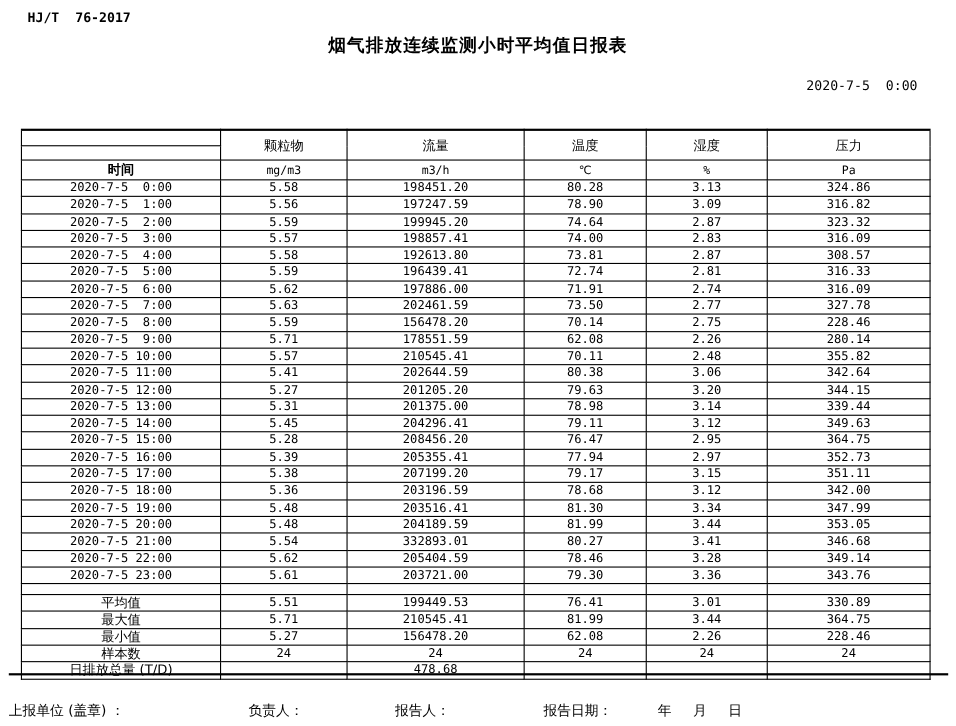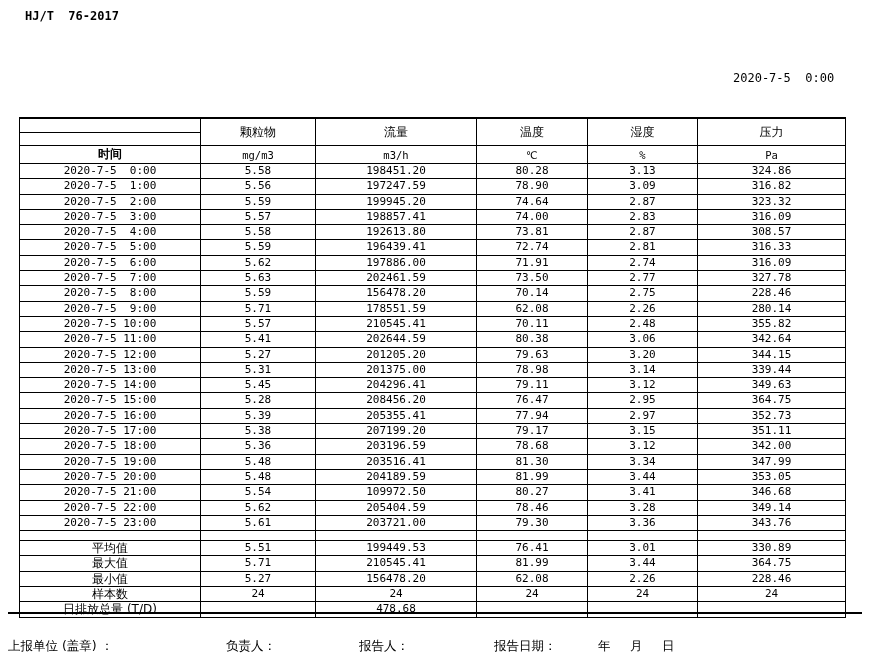--- a/index.html
+++ b/index.html
@@ -47,20 +47,21 @@
   .f-year{left:598px;}
   .f-month{left:630px;}
   .f-day{left:662px;}
 </style>
 </head>
 <body>
 
 <div class="page">
 
   <div class="doc-code">HJ/T  76-2017</div>
+  <div class="title">烟气排放连续监测小时平均值日报表</div>
 
   <div class="datetime">2020-7-5  0:00</div>
 
   <table class="report">
     <colgroup>
       <col style="width:181px">
         <col style="width:115px">
         <col style="width:161px">
       <col style="width:111px">
         <col style="width:110px">
@@ -252,21 +253,21 @@
           <td>2020-7-5 20:00</td>
           <td>5.48</td>
           <td>204189.59</td>
           <td>81.99</td>
           <td>3.44</td>
           <td>353.05</td>
         </tr>
         <tr>
           <td>2020-7-5 21:00</td>
           <td>5.54</td>
-          <td>109972.50</td>
+          <td>332893.01</td>
           <td>80.27</td>
           <td>3.41</td>
           <td>346.68</td>
         </tr>
         <tr>
           <td>2020-7-5 22:00</td>
           <td>5.62</td>
           <td>205404.59</td>
           <td>78.46</td>
           <td>3.28</td>

